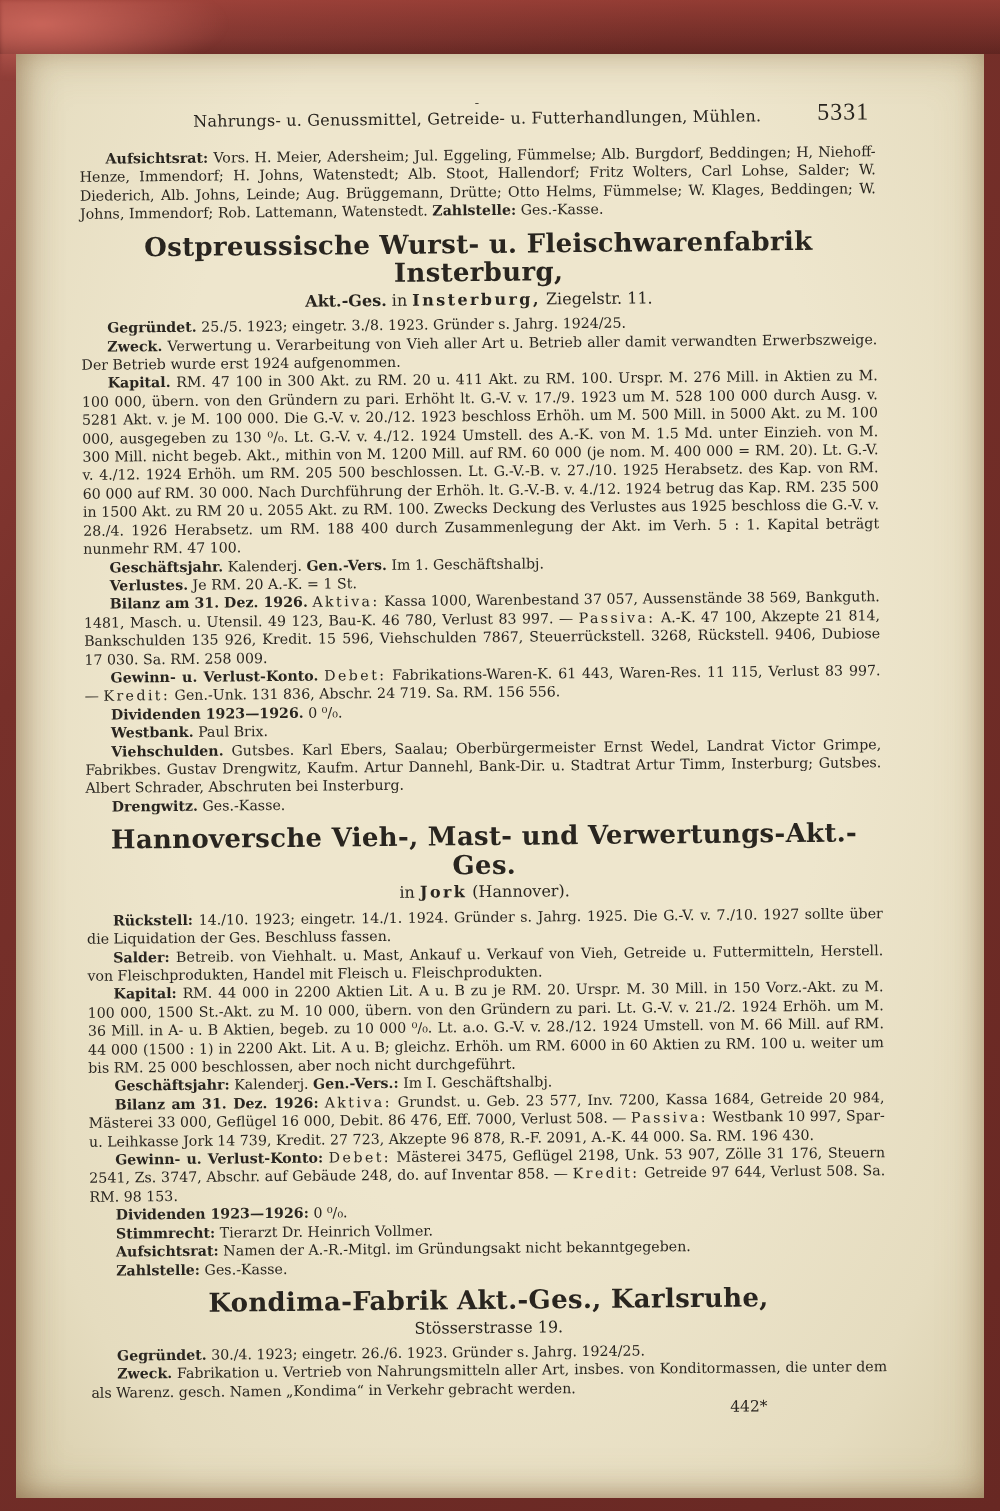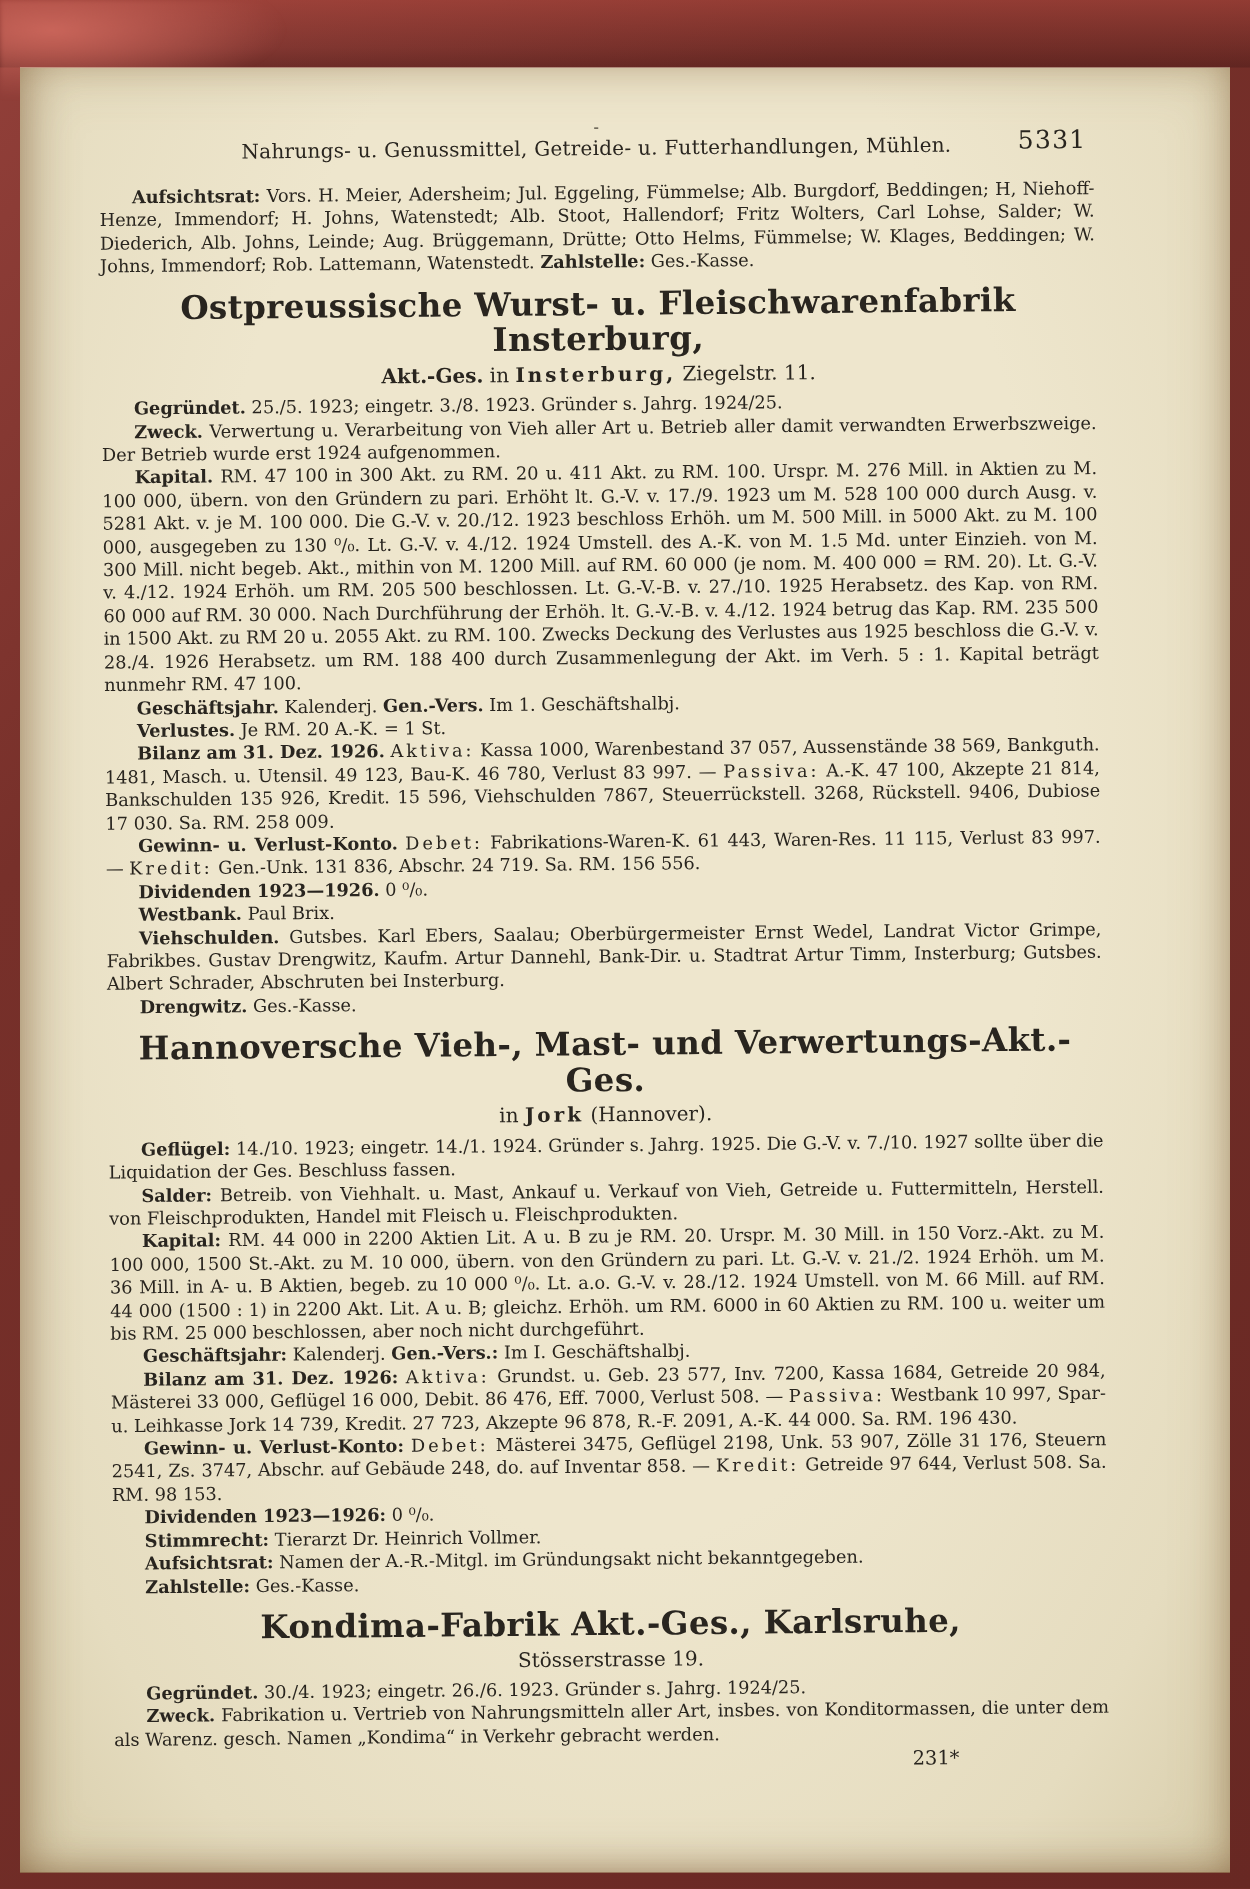--- a/index.html
+++ b/index.html
@@ -49,21 +49,21 @@
   }
   .top-mark {
     height: 16px; text-align: center; font-size: 13px; color: #4a443a;
   }
   .page-header {
     position: relative; text-align: center;
     font-size: 16px; letter-spacing: 0.2px; height: 24px;
   }
   .page-number {
     position: absolute; right: 6px; top: -4px;
-    font-size: 20px; letter-spacing: 1px;
+    font-size: 24px; letter-spacing: 1px; font-family: Liberation Serif, serif;
   }
   .intro { margin-top: 12px; }
   .para {
     margin: 0; text-indent: 26px; text-align: justify;
   }
   .bold { font-weight: bold; }
   .spaced { letter-spacing: 2.4px; }
   .entry { margin-top: 6px; }
   .entry-title {
     font-size: 26px; font-weight: bold; text-align: center;
@@ -105,36 +105,36 @@
             <p class="para"><span class="bold">Bilanz am 31. Dez. 1926.</span><span> </span><span class="spaced">Aktiva:</span><span> Kassa 1000, Warenbestand 37 057, Aussenstände 38 569, Bankguth. 1481, Masch. u. Utensil. 49 123, Bau-K. 46 780, Verlust 83 997. — </span><span class="spaced">Passiva:</span><span> A.-K. 47 100, Akzepte 21 814, Bankschulden 135 926, Kredit. 15 596, Viehschulden 7867, Steuerrückstell. 3268, Rückstell. 9406, Dubiose 17 030. Sa. RM. 258 009.</span></p>
             <p class="para"><span class="bold">Gewinn- u. Verlust-Konto.</span><span> </span><span class="spaced">Debet:</span><span> Fabrikations-Waren-K. 61 443, Waren-Res. 11 115, Verlust 83 997. — </span><span class="spaced">Kredit:</span><span> Gen.-Unk. 131 836, Abschr. 24 719. Sa. RM. 156 556.</span></p>
             <p class="para"><span class="bold">Dividenden 1923—1926.</span><span> 0 ⁰/₀.</span></p>
             <p class="para"><span class="bold">Westbank.</span><span> Paul Brix.</span></p>
             <p class="para"><span class="bold">Viehschulden.</span><span> Gutsbes. Karl Ebers, Saalau; Oberbürgermeister Ernst Wedel, Landrat Victor Grimpe, Fabrikbes. Gustav Drengwitz, Kaufm. Artur Dannehl, Bank-Dir. u. Stadtrat Artur Timm, Insterburg; Gutsbes. Albert Schrader, Abschruten bei Insterburg.</span></p>
             <p class="para"><span class="bold">Drengwitz.</span><span> Ges.-Kasse.</span></p>
           </section>
           <section class="entry">
             <h2 class="entry-title">Hannoversche Vieh-, Mast- und Verwertungs-Akt.-Ges.</h2>
             <div class="entry-subtitle"><span>in </span><span class="bold spaced">Jork</span><span> (Hannover).</span></div>
-            <p class="para"><span class="bold">Geflügel:</span><span> 14./10. 1923; eingetr. 14./1. 1924. Gründer s. Jahrg. 1925. Die G.-V. v. 7./10. 1927 sollte über die Liquidation der Ges. Beschluss fassen.</span></p>
+            <p class="para"><span class="bold">Rückstell:</span><span> 14./10. 1923; eingetr. 14./1. 1924. Gründer s. Jahrg. 1925. Die G.-V. v. 7./10. 1927 sollte über die Liquidation der Ges. Beschluss fassen.</span></p>
             <p class="para"><span class="bold">Salder:</span><span> Betreib. von Viehhalt. u. Mast, Ankauf u. Verkauf von Vieh, Getreide u. Futtermitteln, Herstell. von Fleischprodukten, Handel mit Fleisch u. Fleischprodukten.</span></p>
             <p class="para"><span class="bold">Kapital:</span><span> RM. 44 000 in 2200 Aktien Lit. A u. B zu je RM. 20. Urspr. M. 30 Mill. in 150 Vorz.-Akt. zu M. 100 000, 1500 St.-Akt. zu M. 10 000, übern. von den Gründern zu pari. Lt. G.-V. v. 21./2. 1924 Erhöh. um M. 36 Mill. in A- u. B Aktien, begeb. zu 10 000 ⁰/₀. Lt. a.o. G.-V. v. 28./12. 1924 Umstell. von M. 66 Mill. auf RM. 44 000 (1500 : 1) in 2200 Akt. Lit. A u. B; gleichz. Erhöh. um RM. 6000 in 60 Aktien zu RM. 100 u. weiter um bis RM. 25 000 beschlossen, aber noch nicht durchgeführt.</span></p>
             <p class="para"><span class="bold">Geschäftsjahr:</span><span> Kalenderj. </span><span class="bold">Gen.-Vers.:</span><span> Im I. Geschäftshalbj.</span></p>
             <p class="para"><span class="bold">Bilanz am 31. Dez. 1926:</span><span> </span><span class="spaced">Aktiva:</span><span> Grundst. u. Geb. 23 577, Inv. 7200, Kassa 1684, Getreide 20 984, Mästerei 33 000, Geflügel 16 000, Debit. 86 476, Eff. 7000, Verlust 508. — </span><span class="spaced">Passiva:</span><span> Westbank 10 997, Spar- u. Leihkasse Jork 14 739, Kredit. 27 723, Akzepte 96 878, R.-F. 2091, A.-K. 44 000. Sa. RM. 196 430.</span></p>
             <p class="para"><span class="bold">Gewinn- u. Verlust-Konto:</span><span> </span><span class="spaced">Debet:</span><span> Mästerei 3475, Geflügel 2198, Unk. 53 907, Zölle 31 176, Steuern 2541, Zs. 3747, Abschr. auf Gebäude 248, do. auf Inventar 858. — </span><span class="spaced">Kredit:</span><span> Getreide 97 644, Verlust 508. Sa. RM. 98 153.</span></p>
             <p class="para"><span class="bold">Dividenden 1923—1926:</span><span> 0 ⁰/₀.</span></p>
             <p class="para"><span class="bold">Stimmrecht:</span><span> Tierarzt Dr. Heinrich Vollmer.</span></p>
             <p class="para"><span class="bold">Aufsichtsrat:</span><span> Namen der A.-R.-Mitgl. im Gründungsakt nicht bekanntgegeben.</span></p>
             <p class="para"><span class="bold">Zahlstelle:</span><span> Ges.-Kasse.</span></p>
           </section>
           <section class="entry">
             <h2 class="entry-title">Kondima-Fabrik Akt.-Ges., Karlsruhe,</h2>
             <div class="entry-subtitle"><span>Stösserstrasse 19.</span></div>
             <p class="para"><span class="bold">Gegründet.</span><span> 30./4. 1923; eingetr. 26./6. 1923. Gründer s. Jahrg. 1924/25.</span></p>
             <p class="para"><span class="bold">Zweck.</span><span> Fabrikation u. Vertrieb von Nahrungsmitteln aller Art, insbes. von Konditormassen, die unter dem als Warenz. gesch. Namen „Kondima“ in Verkehr gebracht werden.</span></p>
           </section>
         </div>
       <div class="page-footer">
-        <span>231*</span>
+        <span>442*</span>
       </div>
     </div>
   </div>
 </div>
 
 </body></html>

